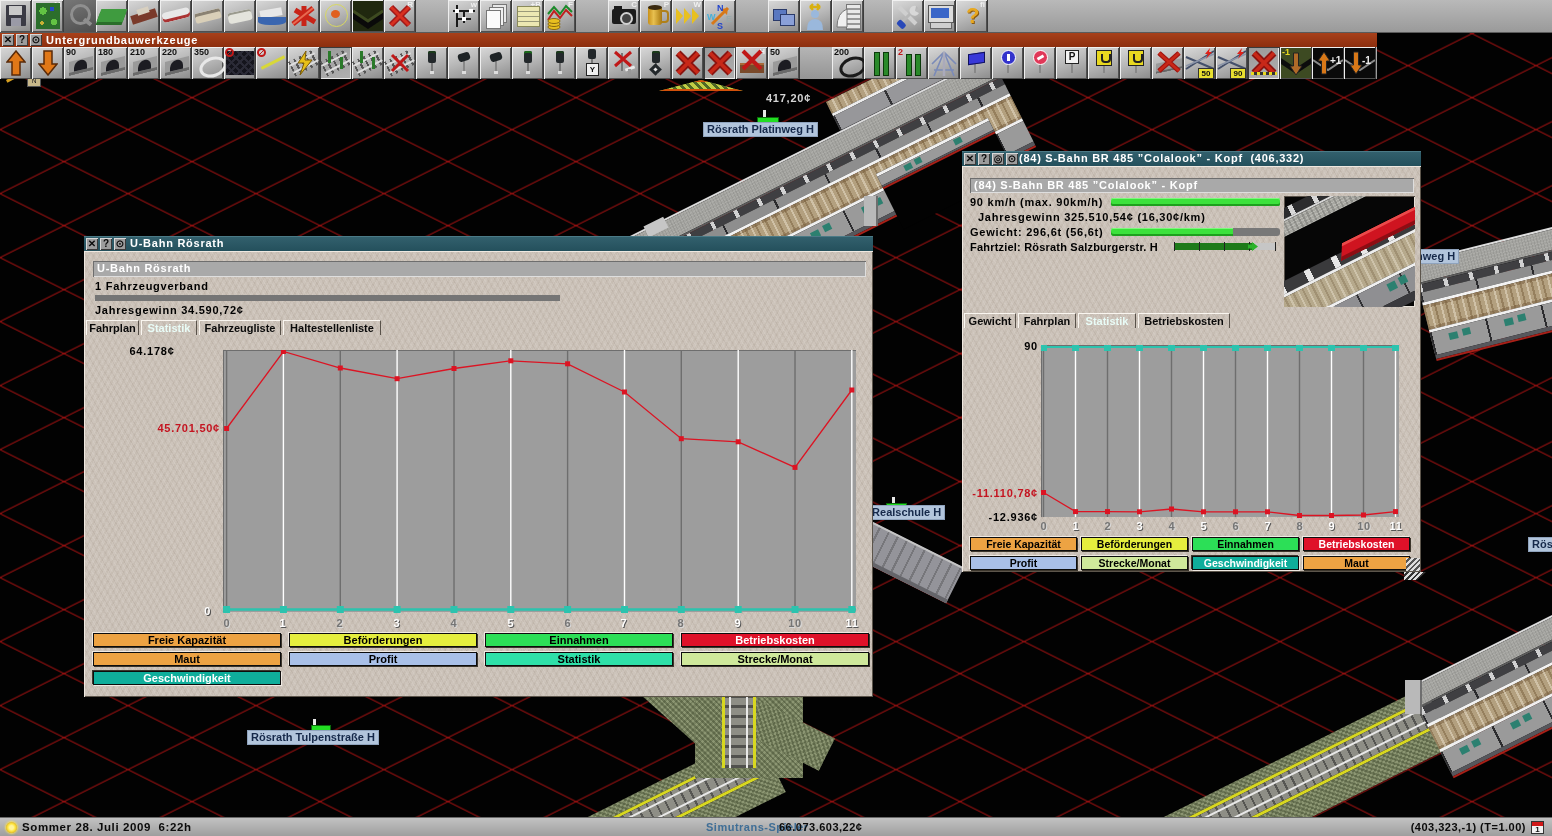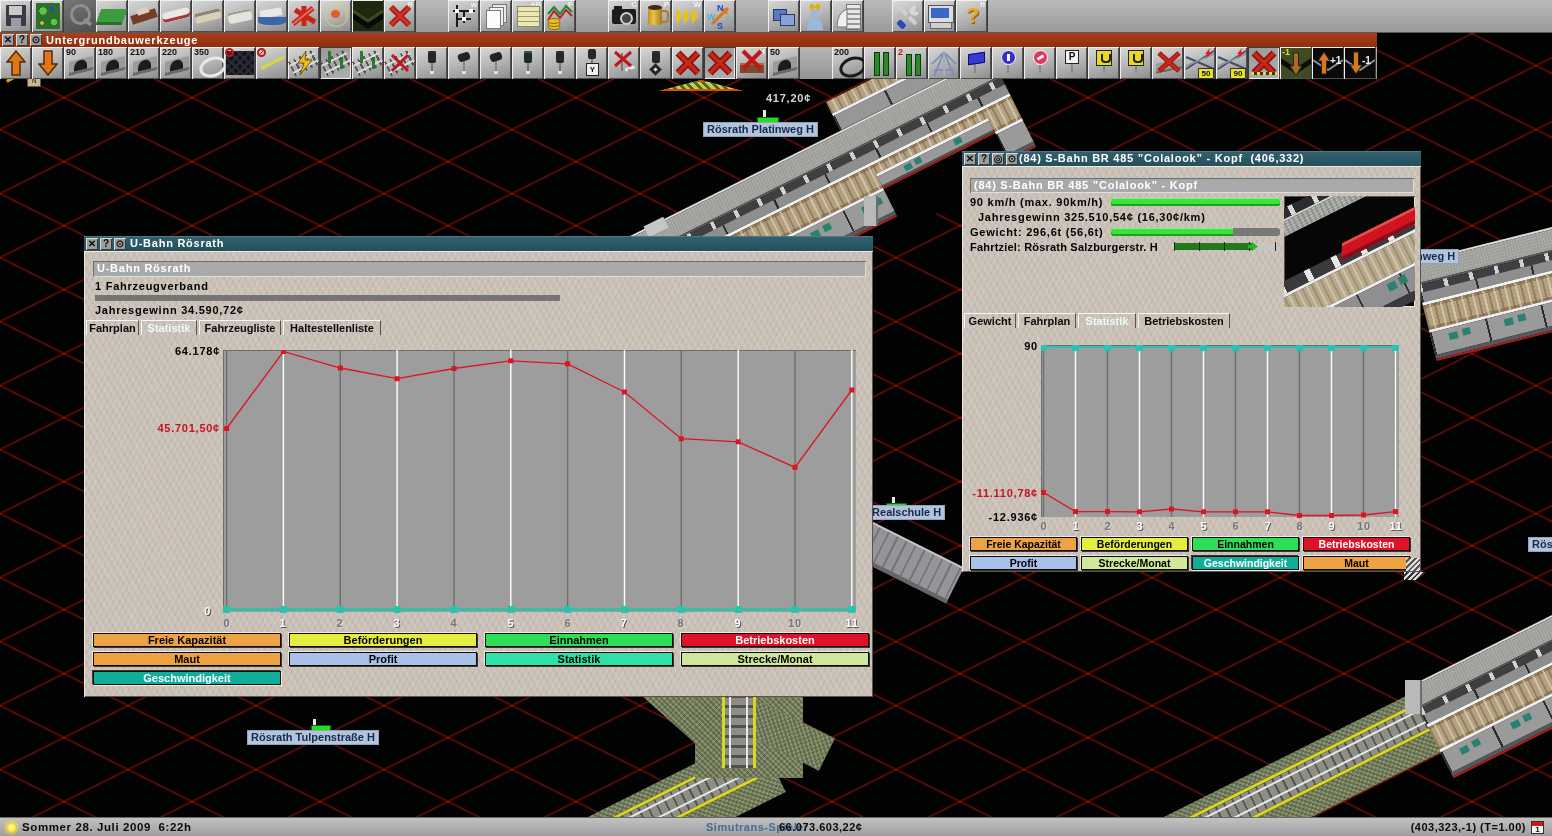--- a/index.html
+++ b/index.html
@@ -653,21 +653,21 @@
         <rect x="171.6" y="26.2" width="5" height="5" fill="#dc1423"></rect>
         <rect x="228.5" y="16.0" width="5" height="5" fill="#dc1423"></rect>
         <rect x="285.3" y="8.3" width="5" height="5" fill="#dc1423"></rect>
         <rect x="342.1" y="11.3" width="5" height="5" fill="#dc1423"></rect>
         <rect x="399.0" y="39.5" width="5" height="5" fill="#dc1423"></rect>
         <rect x="455.8" y="86.2" width="5" height="5" fill="#dc1423"></rect>
         <rect x="512.7" y="89.3" width="5" height="5" fill="#dc1423"></rect>
         <rect x="569.5" y="114.9" width="5" height="5" fill="#dc1423"></rect>
         <rect x="626.3" y="37.5" width="5" height="5" fill="#dc1423"></rect>
       </svg>
-<div class="abs t11" style="left:0;top:109px;width:136px;text-align:right;color:#000">64.178¢</div>
+<div class="abs t11" style="left:0;top:109px;width:136px;text-align:center;color:#000">64.178¢</div>
 <div class="abs t11" style="left:0;top:186px;width:136px;text-align:right;color:#c41420">45.701,50¢</div>
 <div class="abs t11" style="left:113px;top:369px;width:14px;text-align:right;color:#fff;text-shadow:1px 1px 0 #444">0</div>
 <div class="abs t11" style="left:133px;top:381px;width:20px;text-align:center;color:#757575;text-shadow:1px 1px 0 #d8d8d8">0</div>
 <div class="abs t11" style="left:189px;top:381px;width:20px;text-align:center;color:#ffffff;text-shadow:1px 1px 0 #555">1</div>
 <div class="abs t11" style="left:246px;top:381px;width:20px;text-align:center;color:#757575;text-shadow:1px 1px 0 #d8d8d8">2</div>
 <div class="abs t11" style="left:303px;top:381px;width:20px;text-align:center;color:#ffffff;text-shadow:1px 1px 0 #555">3</div>
 <div class="abs t11" style="left:360px;top:381px;width:20px;text-align:center;color:#757575;text-shadow:1px 1px 0 #d8d8d8">4</div>
 <div class="abs t11" style="left:417px;top:381px;width:20px;text-align:center;color:#ffffff;text-shadow:1px 1px 0 #555">5</div>
 <div class="abs t11" style="left:474px;top:381px;width:20px;text-align:center;color:#757575;text-shadow:1px 1px 0 #d8d8d8">6</div>
 <div class="abs t11" style="left:530px;top:381px;width:20px;text-align:center;color:#ffffff;text-shadow:1px 1px 0 #555">7</div>

